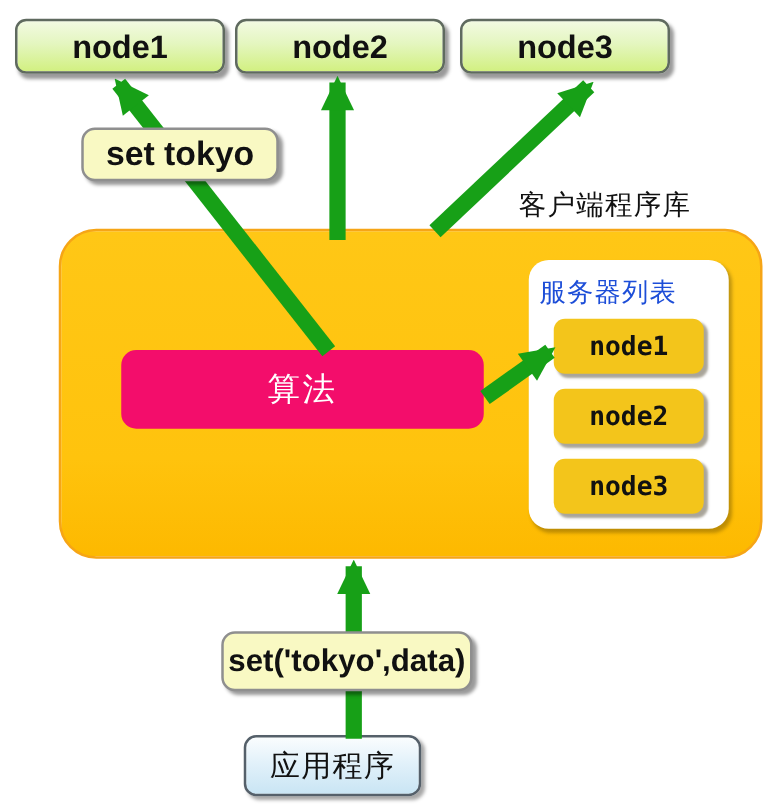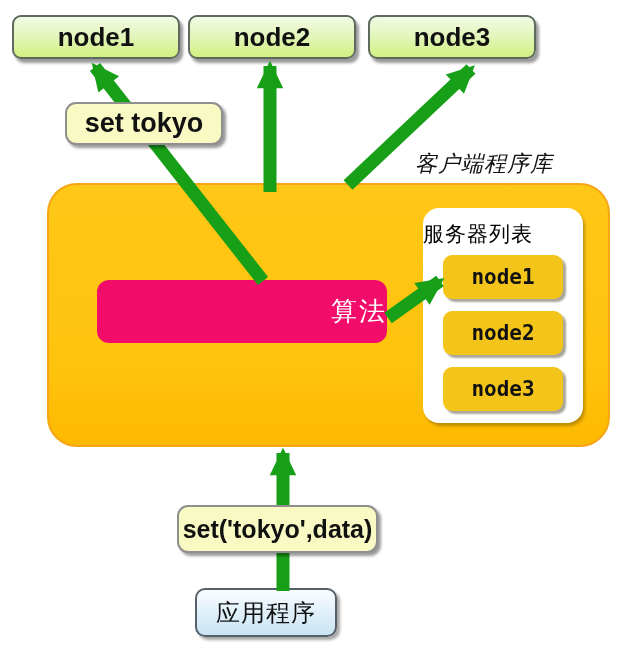--- a/index.html
+++ b/index.html
@@ -29,40 +29,40 @@
   #set-call{left:177px;top:505px;width:201px;height:48px;font-size:25px;font-weight:bold;}
 
   
   #client-box{
     position:absolute;left:47px;top:183px;width:563px;height:264px;
     background:linear-gradient(180deg,#ffc716 0%,#ffc30d 70%,#fdb900 100%);
     border:2px solid #f6a516;border-radius:30px;box-sizing:border-box;z-index:1;
   }
   #client-title{
     position:absolute;left:415px;top:149px;width:170px;height:26px;
-    font-size:22px;color:#111;z-index:2;letter-spacing:1px;font-style:italic;
+    font-size:22px;color:#111;z-index:2;letter-spacing:1px;
   }
 
   
   #algorithm-box{
     position:absolute;left:97px;top:280px;width:290px;height:63px;
     background:#f30d6b;border-radius:12px;z-index:3;
-    display:flex;align-items:center;justify-content:flex-end;
+    display:flex;align-items:center;justify-content:center;
     color:#ffffff;font-size:26px;letter-spacing:2px;
   }
 
   
   #server-list{
     position:absolute;left:423px;top:208px;width:160px;height:215px;
     background:#ffffff;border-radius:16px;z-index:2;
     box-shadow:2px 3px 3px rgba(0,0,0,0.25);
   }
   #server-list-title{
-    position:absolute;left:0;top:12px;width:127px;text-align:left;
-    font-size:21px;color:#000000;letter-spacing:1px;
+    position:absolute;left:0;top:12px;width:127px;text-align:center;
+    font-size:21px;color:#1d4ed8;letter-spacing:1px;
   }
   .server-item{
     position:absolute;left:20px;width:120px;height:44px;
     background:#f3c51b;border-radius:9px;
     box-shadow:3px 3px 2px rgba(40,30,0,0.40);
     display:flex;align-items:center;justify-content:center;
     font-family:"DejaVu Sans Mono",monospace;font-weight:bold;font-size:21px;color:#111;
   }
   #server-item-1{top:47px;} #server-item-2{top:103px;} #server-item-3{top:159px;}
 

